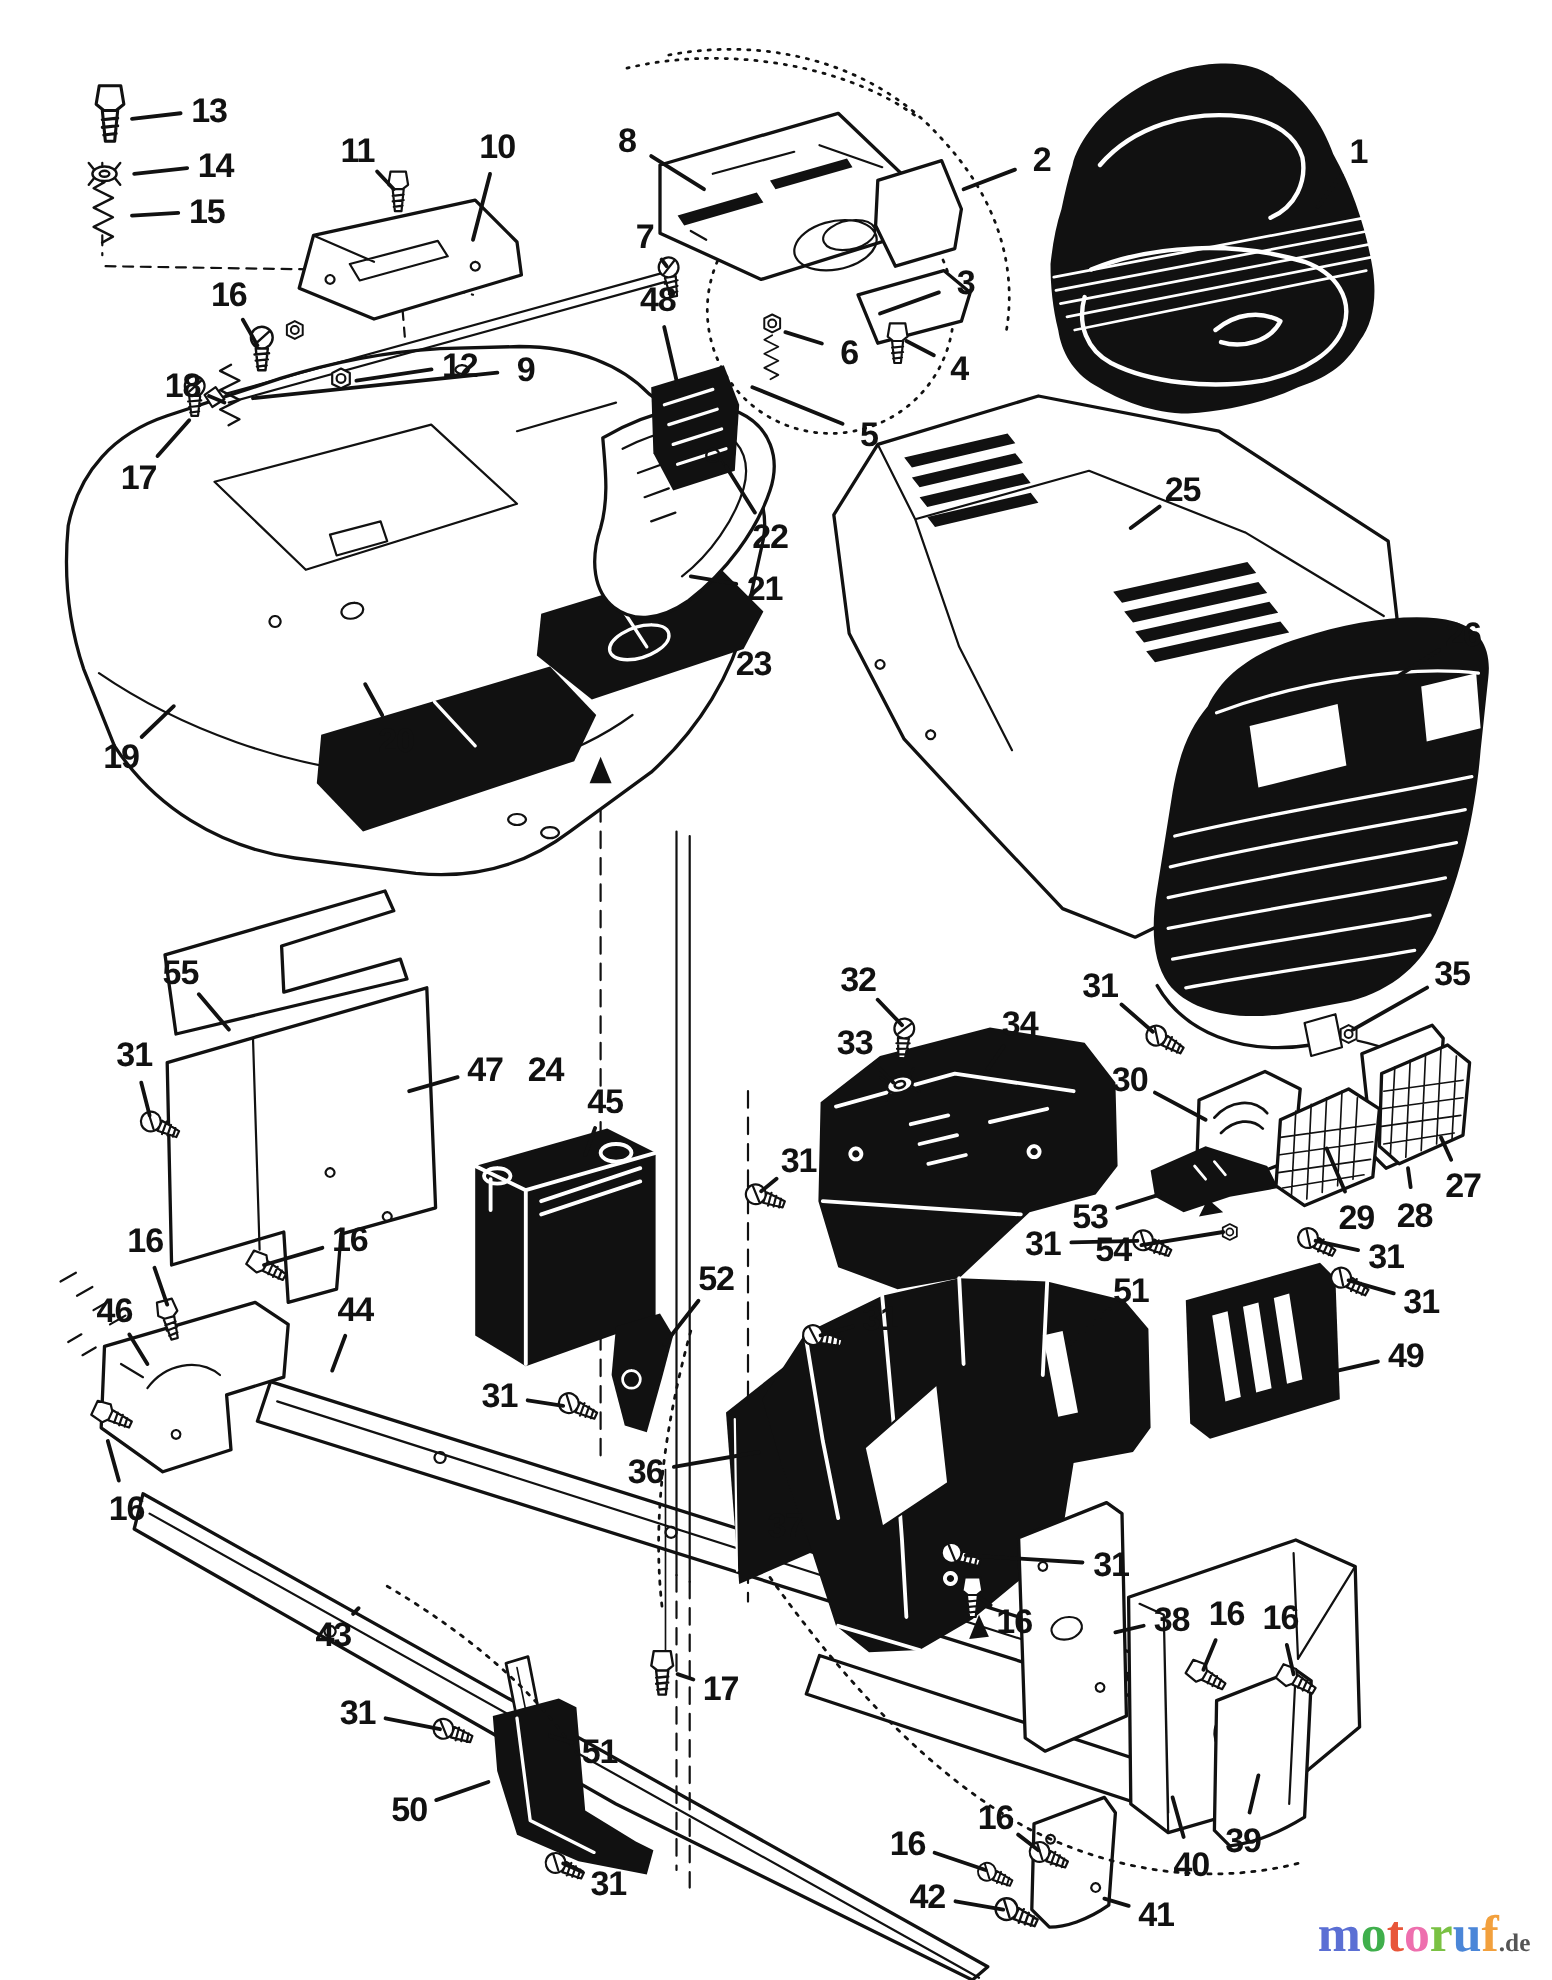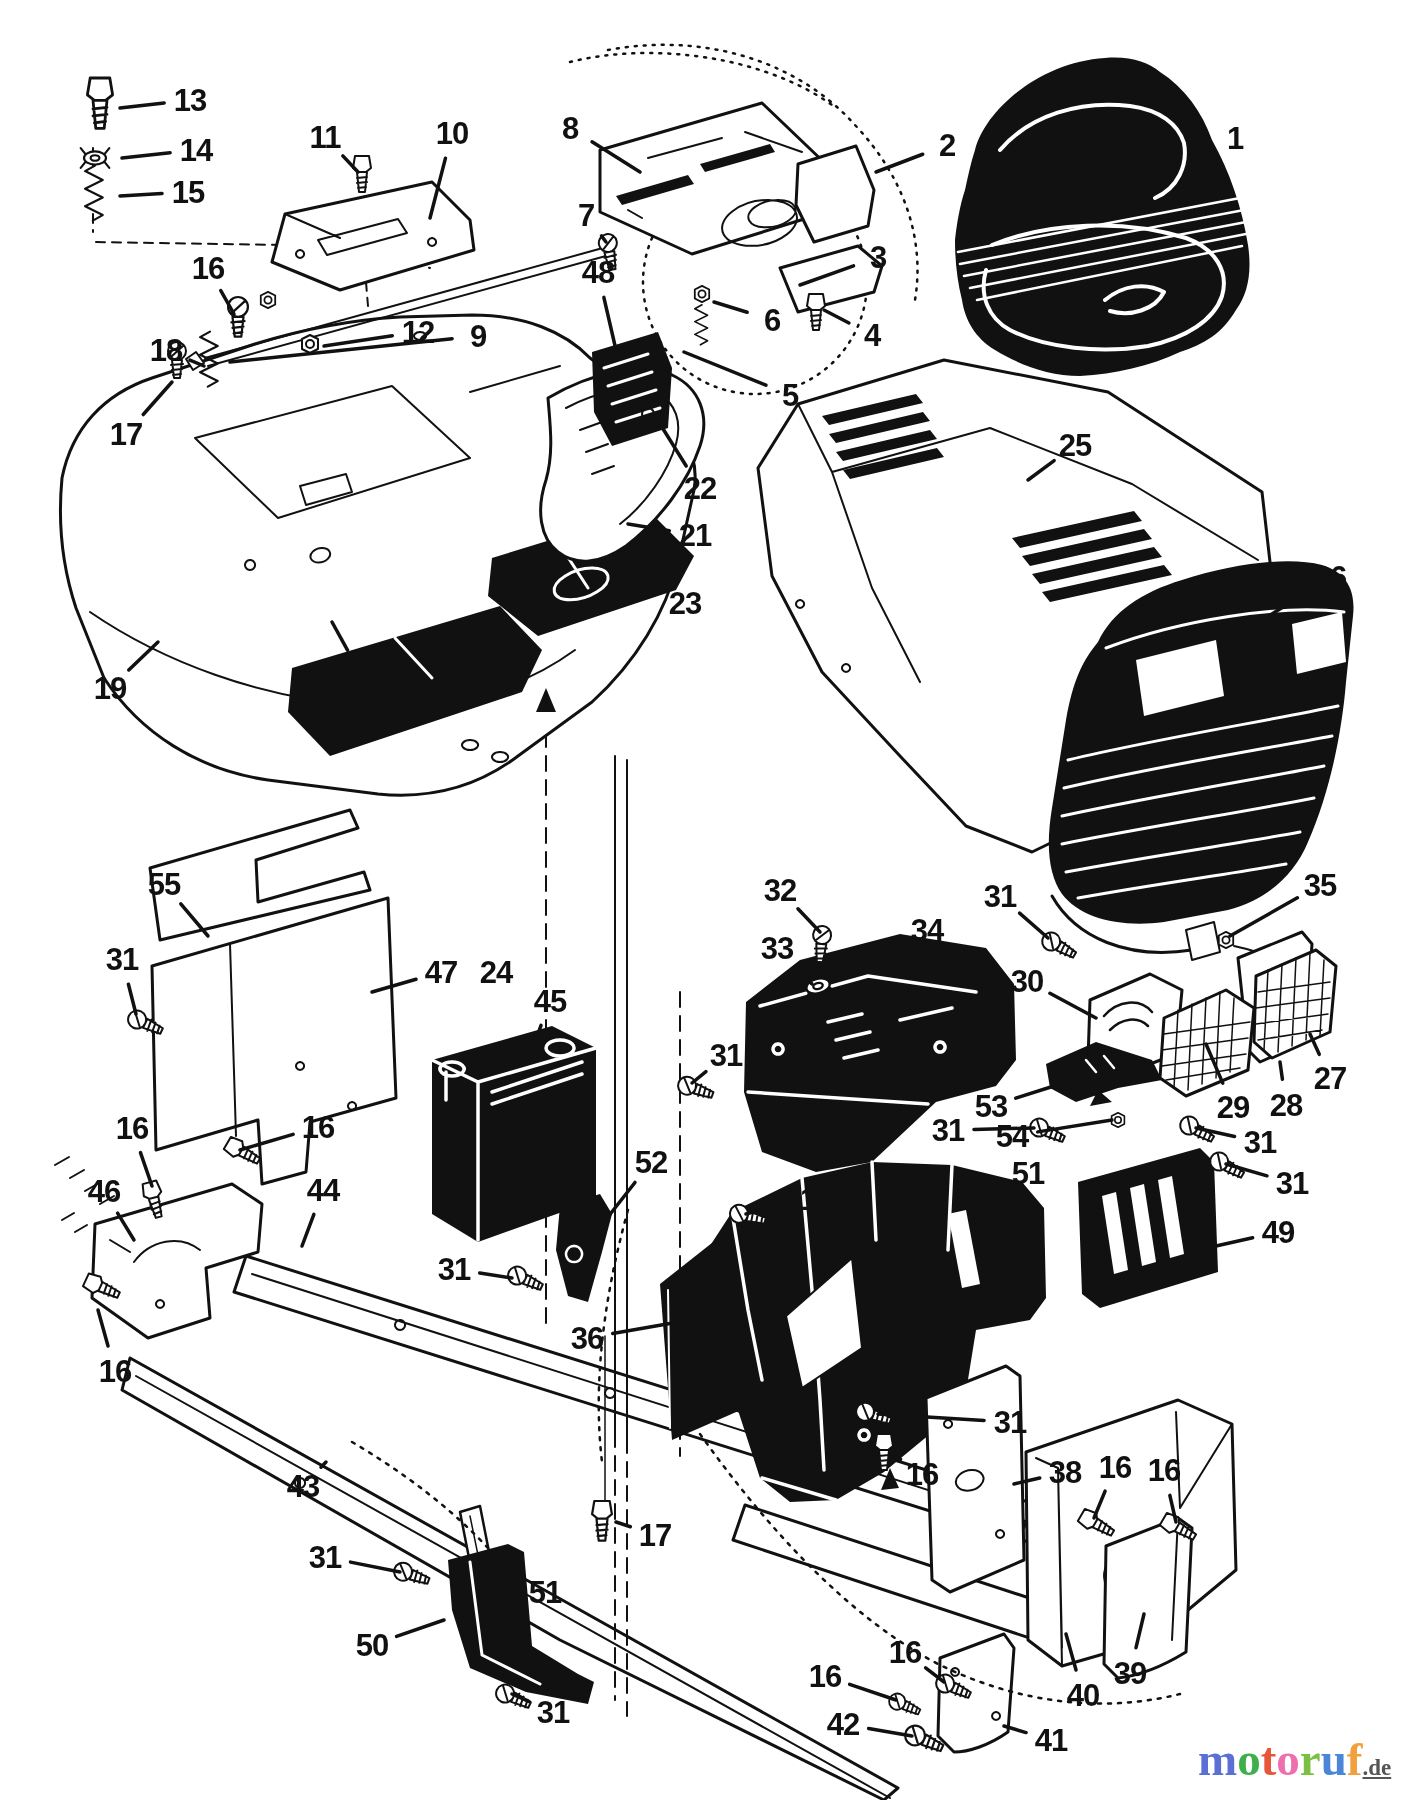--- a/index.html
+++ b/index.html
@@ -11,21 +11,21 @@
   svg{position:absolute;left:0;top:0;}
   .plabel{
     font-family:"Liberation Sans",sans-serif;
     font-weight:bold;font-size:31px;fill:#111111;letter-spacing:-1px;
   }
   #watermark{
     position:absolute;left:1198px;top:1736px;white-space:nowrap;
     font-family:"Liberation Serif",serif;font-weight:bold;font-size:47px;
     line-height:1;user-select:none;
   }
-  #watermark .suffix{font-size:23px;font-weight:bold;text-decoration:underline;}
+  #watermark .suffix{font-size:23px;font-weight:bold;}
 </style>
 </head>
 <body>
 
 <div id="stage">
   <svg id="diagram" width="1411" height="1800" viewBox="0 0 1411 1800" xmlns="http://www.w3.org/2000/svg">
       <path d="M 608,50 C 700,33 795,58 855,125 C 905,178 925,240 915,300 M 570,62 C 650,42 762,55 832,105" fill="none" stroke="#111111" stroke-width="2.5" stroke-dasharray="2 7" stroke-linecap="round" stroke-linejoin="round"></path>
       <path d="M 867,282 a 112,112 0 1,0 -224,0 a 112,112 0 1,0 224,0" fill="none" stroke="#111111" stroke-width="2.5" stroke-dasharray="2 7" stroke-linecap="round" stroke-linejoin="round"></path>
       <path d="M 93,148 L 93,166 M 93,214 L 93,232 M 96,242 L 352,246 L 430,268 M 238,350 L 232,536 M 178,396 L 174,468 M 362,234 L 368,306" fill="none" stroke="#111111" stroke-width="2" stroke-dasharray="9 7" stroke-linecap="round" stroke-linejoin="round"></path>
       <path d="M 246,1256 L 1174,1548 L 1162,1584 L 234,1292 Z" fill="#ffffff" stroke="#111111" stroke-width="3" stroke-dasharray="none" stroke-linecap="round" stroke-linejoin="round"></path>

